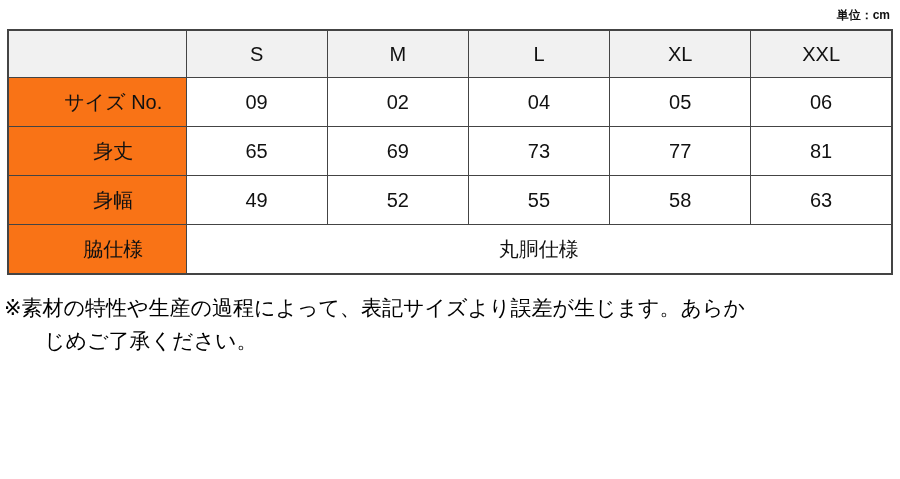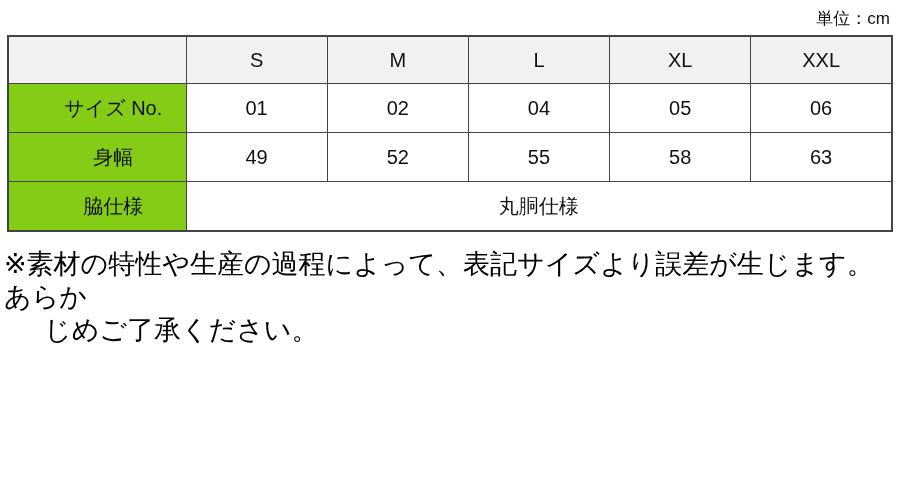--- a/index.html
+++ b/index.html
@@ -14,22 +14,22 @@
   }
   .page {
     width: 900px;
     height: 479px;
     box-sizing: border-box;
     overflow: hidden;
   }
   .unit-label {
     text-align: right;
     padding: 7px 10px 5px 0;
-    font-size: 17px;
-    font-weight: 400;
+    font-size: 12px;
+    font-weight: 700;
     color: #111111;
     border-radius: 18px;
   }
   table.size-chart {
     border-collapse: collapse;
     table-layout: fixed;
     width: 886px;
     margin: 0 0 0 7px;
     border: 2px solid #444444;
   }
@@ -43,26 +43,26 @@
     font-size: 20px;
     font-weight: 500;
     padding: 0;
     color: #111111;
   }
   table.size-chart thead th {
     background: #f1f1f1;
     height: 46px;
   }
   table.size-chart td.row-label {
-    background: #84cc16;
+    background: #f97316;
     padding-left: 32px;
   }
   .note {
     margin: 16px 8px 0 4px;
-    font-size: 27px;
+    font-size: 21px;
     line-height: 33px;
     font-weight: 500;
     color: #000000;
   }
   .note .note-line2 {
     margin-left: 40px;
   }
 </style>
 </head>
 <body>
@@ -86,25 +86,33 @@
         <th>S</th>
         <th>M</th>
         <th>L</th>
         <th>XL</th>
         <th>XXL</th>
       </tr>
     </thead>
     <tbody>
       <tr>
         <td class="row-label">サイズ No.</td>
-        <td>01</td>
+        <td>09</td>
         <td>02</td>
         <td>04</td>
         <td>05</td>
         <td>06</td>
+      </tr>
+      <tr>
+        <td class="row-label">身丈</td>
+        <td>65</td>
+        <td>69</td>
+        <td>73</td>
+        <td>77</td>
+        <td>81</td>
       </tr>
       <tr>
         <td class="row-label">身幅</td>
         <td>49</td>
         <td>52</td>
         <td>55</td>
         <td>58</td>
         <td>63</td>
       </tr>
       <tr>

